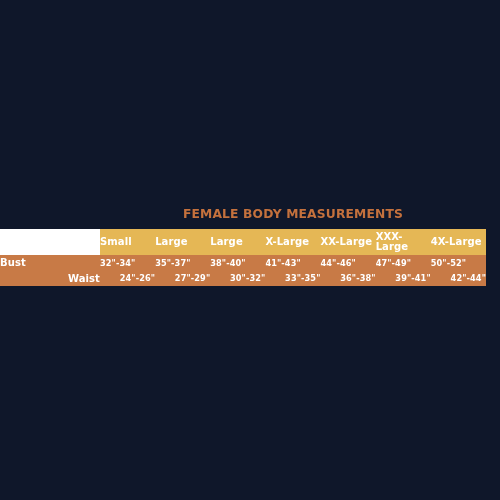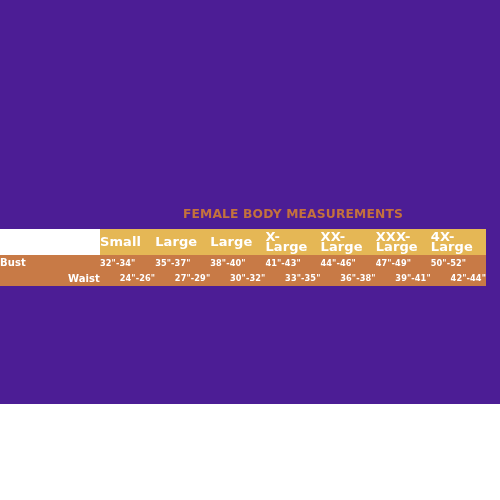--- a/index.html
+++ b/index.html
@@ -10,22 +10,22 @@
     width: 500px;
     height: 500px;
     background: #ffffff;
     font-family: "DejaVu Sans", sans-serif;
     overflow: hidden;
   }
 
   #page {
     position: relative;
     width: 500px;
-    height: 404px;
-    background: #4c1d95;
+    height: 500px;
+    background: #0f172a;
   }
 
   
   #chart-title {
     position: absolute;
     left: 100px;
     top: 207px;
     width: 386px;
     text-align: center;
     font-size: 12.3px;
@@ -59,21 +59,21 @@
   .col-size  { width: 55.14px; }
 
   .corner-cell {
     background: #ffffff;
     height: 26px;
   }
 
   .head-cell {
     background: #e5b755;
     color: #ffffff;
-    font-size: 13px;
+    font-size: 10px;
     font-weight: bold;
     height: 26px;
     padding: 0 0 0 8px;
     box-sizing: border-box;
     line-height: 10.5px;
     border-right: 1.4px solid #faf2e0;
     letter-spacing: 0.1px;
     text-align: left;
   }
   .head-cell:last-child { border-right: 0; }

